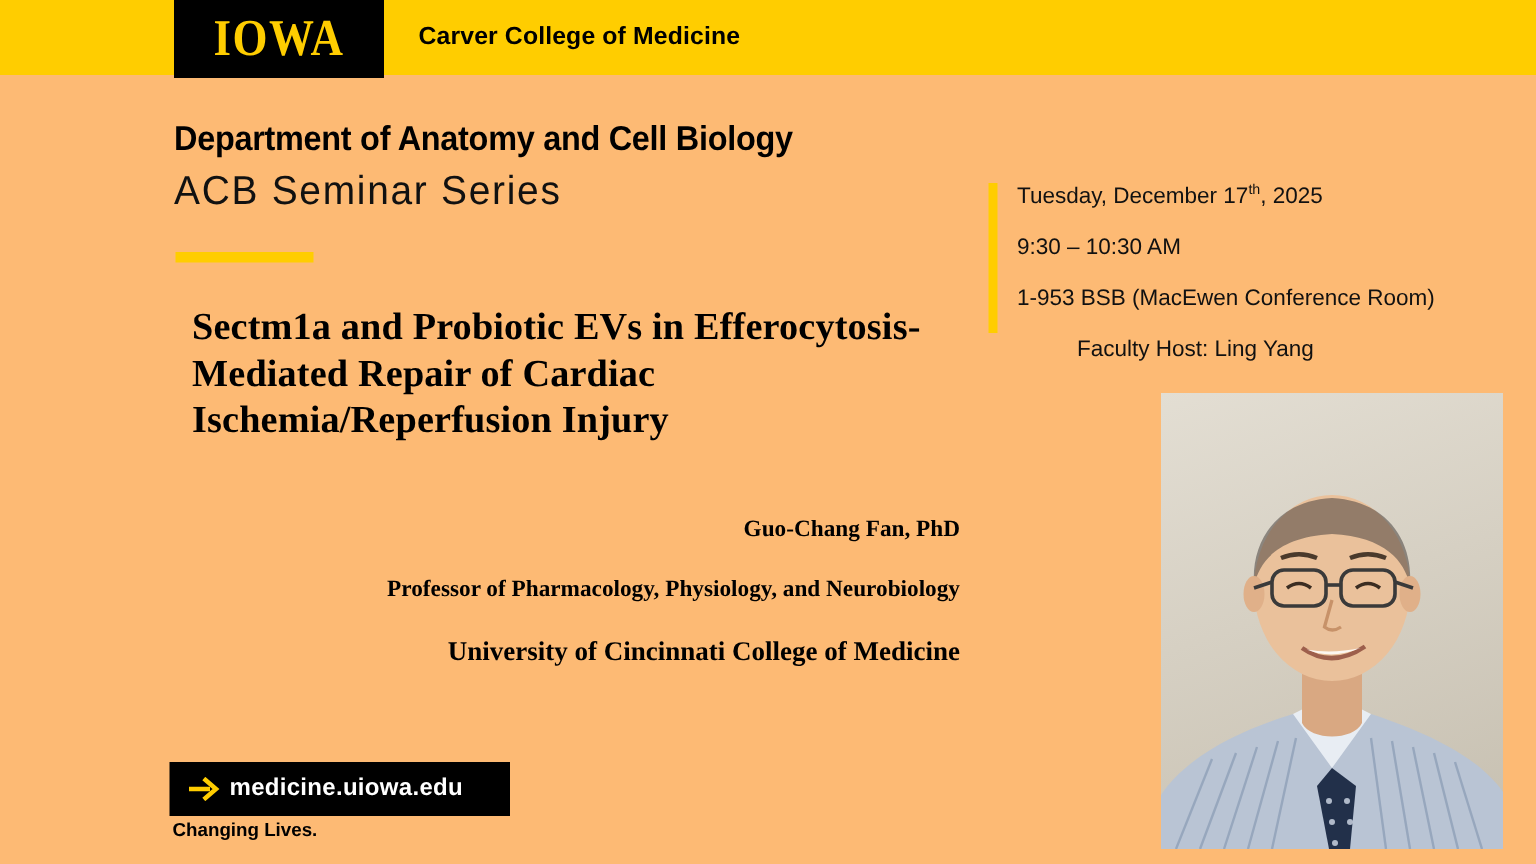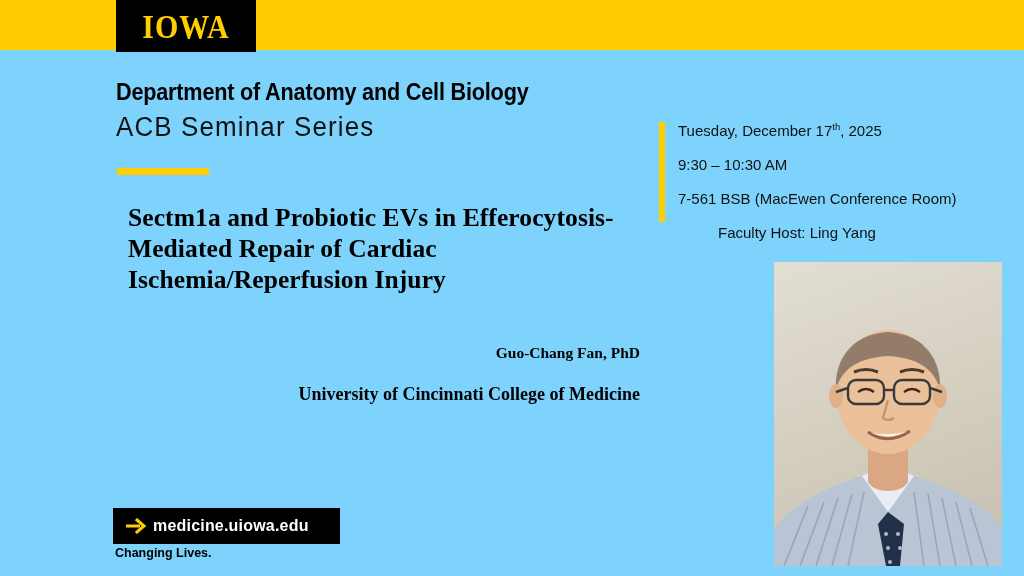--- a/index.html
+++ b/index.html
@@ -5,21 +5,21 @@
   * { box-sizing: border-box; margin: 0; padding: 0; }
   html, body {
     width: 1024px; height: 576px;
     background: #ffffff;
     font-family: "Liberation Sans", sans-serif;
     overflow: hidden;
   }
   .poster {
     position: relative;
     width: 1024px; height: 576px;
-    background: #7dd3fc;
+    background: #fdba74;
   }
 
   
   .topbar {
     position: absolute;
     top: 0; left: 0;
     width: 1024px; height: 50px;
     background: #ffcd00;
     display: flex;
     align-items: center;
@@ -197,30 +197,32 @@
 </style>
 </head>
 <body>
 
 <div class="poster">
 
   <div class="topbar">
     <div class="iowa-logo">
       <span class="iowa-logo-text">IOWA</span>
     </div>
+    <div class="college-name">Carver College of Medicine</div>
   </div>
 
   <div class="dept-name">Department of Anatomy and Cell Biology</div>
   <div class="series-name">ACB Seminar Series</div>
   <div class="gold-rule"></div>
 
   <div class="talk-title">Sectm1a and Probiotic EVs in Efferocytosis-Mediated Repair of Cardiac Ischemia/Reperfusion Injury</div>
 
   <div class="speaker-block">
     <div class="speaker-name">Guo-Chang Fan, PhD</div>
+    <div class="speaker-role">Professor of Pharmacology, Physiology, and Neurobiology</div>
     <div class="speaker-affil">University of Cincinnati College of Medicine</div>
   </div>
 
   <div class="url-button">
     <span class="arrow-icon">
       <svg width="22" height="16" viewBox="0 0 22 16">
         <path d="M1 8 H15" stroke="#ffcd00" stroke-width="3" fill="none"></path>
         <path d="M12 2 L19 8 L12 14" stroke="#ffcd00" stroke-width="3" fill="none" stroke-linecap="square"></path>
       </svg>
     </span>
@@ -228,21 +230,21 @@
   </div>
   <div class="tagline">Changing Lives.</div>
 
   <div class="details">
     <div class="details-bar"></div>
     <div class="details-list">
       <div class="detail-line">
         <span>Tuesday, December 17</span><sup>th</sup><span>, 2025</span>
       </div>
       <div class="detail-line">9:30 – 10:30 AM</div>
-      <div class="detail-line">7-561 BSB (MacEwen Conference Room)</div>
+      <div class="detail-line">1-953 BSB (MacEwen Conference Room)</div>
       <div class="detail-line">Faculty Host: Ling Yang</div>
     </div>
   </div>
 
   <div class="photo">
     <div class="photo-bg"></div>
     <svg viewBox="0 0 228 304" width="228" height="304">
 
       <path d="M0 304 L0 268 C20 238 62 222 88 214 L140 214 C170 224 210 240 228 266 L228 304 Z" fill="#b9c4d4"></path>
 

